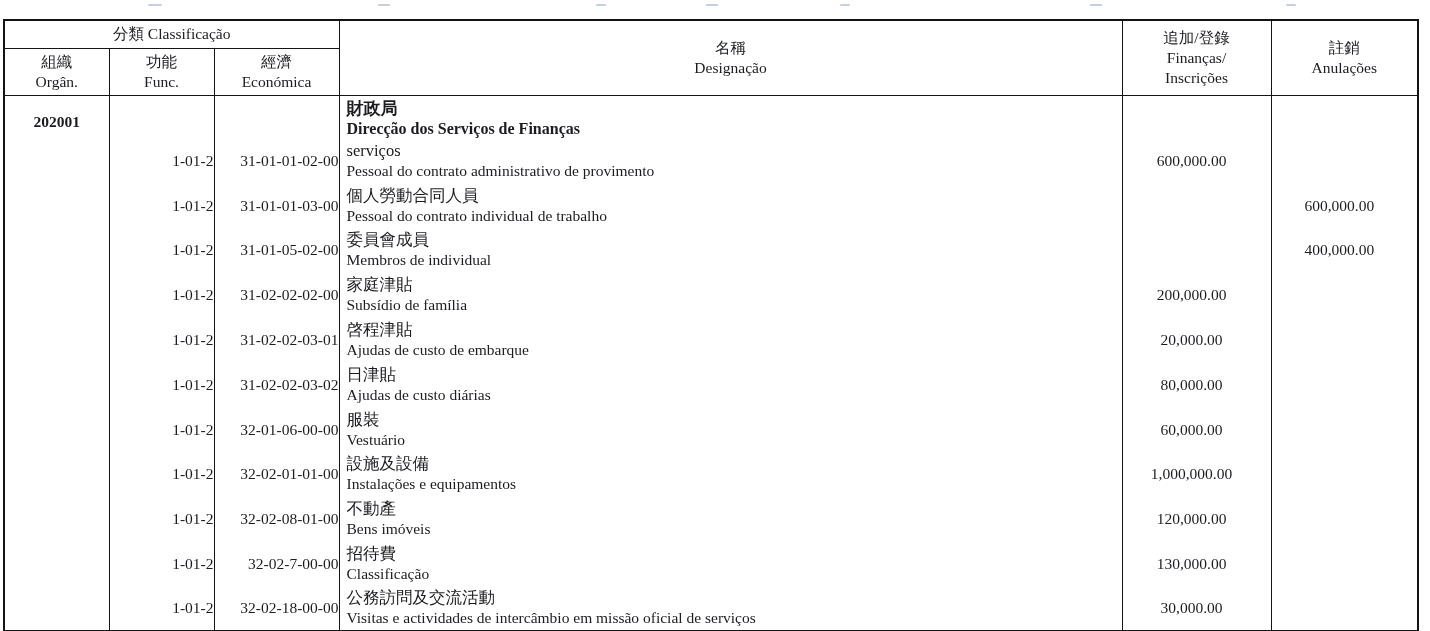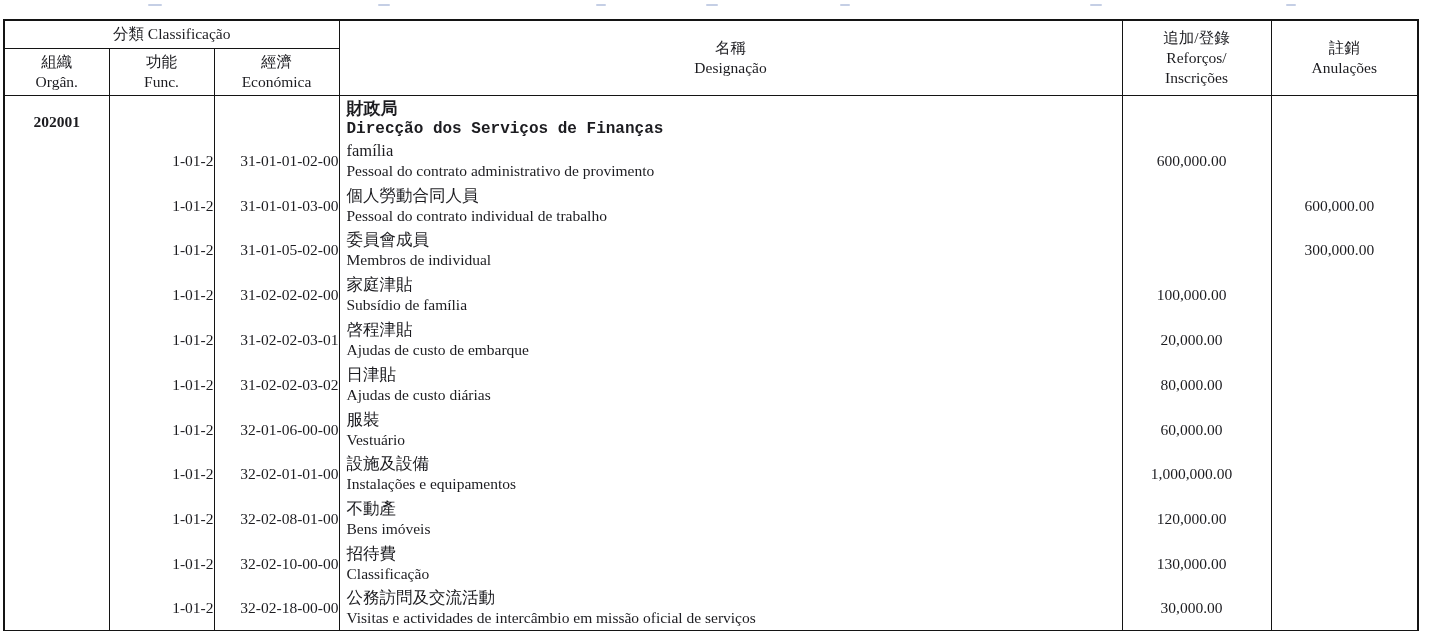--- a/index.html
+++ b/index.html
@@ -55,21 +55,21 @@
   tr.section-row td { vertical-align: top; }
   tr.item-row { height: 44.8px; }
 
   .c-code { text-align: right; }
   .org-code { font-weight: bold; padding-top: 17px; text-align: center; }
 
   .c-desig { padding-left: 7px !important; }
   .zh  { font-size: 16.5px; line-height: 20px; }
   .pt  { font-size: 15.5px; line-height: 20px; }
   .section-zh { font-size: 17px; font-weight: bold; line-height: 21px; padding-top: 2px; }
-  .section-pt { font-size: 16px; font-weight: bold; line-height: 20px; font-family: Liberation Mono, monospace; }
+  .section-pt { font-size: 16px; font-weight: bold; line-height: 20px; }
 
   .c-amt { text-align: center; padding-right: 10px !important; white-space: nowrap; }
 </style>
 </head>
 <body>
 
 <div class="page">
 
   <div class="artifact" style="left:148px; width:14px;"></div>
   <div class="artifact" style="left:378px; width:12px;"></div>
@@ -90,21 +90,21 @@
     </colgroup>
     <thead>
       <tr class="hdr1">
         <th colspan="3">分類 Classificação</th>
         <th rowspan="2">
           <div>名稱</div>
           <div>Designação</div>
         </th>
         <th rowspan="2">
           <div>追加/登錄</div>
-          <div>Reforços/</div>
+          <div>Finanças/</div>
           <div>Inscrições</div>
         </th>
         <th rowspan="2">
           <div>註銷</div>
           <div>Anulações</div>
         </th>
       </tr>
       <tr class="hdr2">
         <th>
           <div>組織</div>
@@ -131,21 +131,21 @@
         </td>
         <td></td>
         <td></td>
       </tr>
 
     <tr class="item-row">
       <td></td>
       <td class="c-code">1-01-2</td>
       <td class="c-code">31-01-01-02-00</td>
       <td class="c-desig">
-        <div class="zh">família</div>
+        <div class="zh">serviços</div>
         <div class="pt">Pessoal do contrato administrativo de provimento</div>
       </td>
       <td class="c-amt">600,000.00</td>
       <td class="c-amt"></td>
     </tr>
 
     <tr class="item-row">
       <td></td>
       <td class="c-code">1-01-2</td>
       <td class="c-code">31-01-01-03-00</td>
@@ -159,32 +159,32 @@
 
     <tr class="item-row">
       <td></td>
       <td class="c-code">1-01-2</td>
       <td class="c-code">31-01-05-02-00</td>
       <td class="c-desig">
         <div class="zh">委員會成員</div>
         <div class="pt">Membros de individual</div>
       </td>
       <td class="c-amt"></td>
-      <td class="c-amt">300,000.00</td>
+      <td class="c-amt">400,000.00</td>
     </tr>
 
     <tr class="item-row">
       <td></td>
       <td class="c-code">1-01-2</td>
       <td class="c-code">31-02-02-02-00</td>
       <td class="c-desig">
         <div class="zh">家庭津貼</div>
         <div class="pt">Subsídio de família</div>
       </td>
-      <td class="c-amt">100,000.00</td>
+      <td class="c-amt">200,000.00</td>
       <td class="c-amt"></td>
     </tr>
 
     <tr class="item-row">
       <td></td>
       <td class="c-code">1-01-2</td>
       <td class="c-code">31-02-02-03-01</td>
       <td class="c-desig">
         <div class="zh">啓程津貼</div>
         <div class="pt">Ajudas de custo de embarque</div>
@@ -237,21 +237,21 @@
         <div class="zh">不動產</div>
         <div class="pt">Bens imóveis</div>
       </td>
       <td class="c-amt">120,000.00</td>
       <td class="c-amt"></td>
     </tr>
 
     <tr class="item-row">
       <td></td>
       <td class="c-code">1-01-2</td>
-      <td class="c-code">32-02-10-00-00</td>
+      <td class="c-code">32-02-7-00-00</td>
       <td class="c-desig">
         <div class="zh">招待費</div>
         <div class="pt">Classificação</div>
       </td>
       <td class="c-amt">130,000.00</td>
       <td class="c-amt"></td>
     </tr>
 
     <tr class="item-row">
       <td></td>

